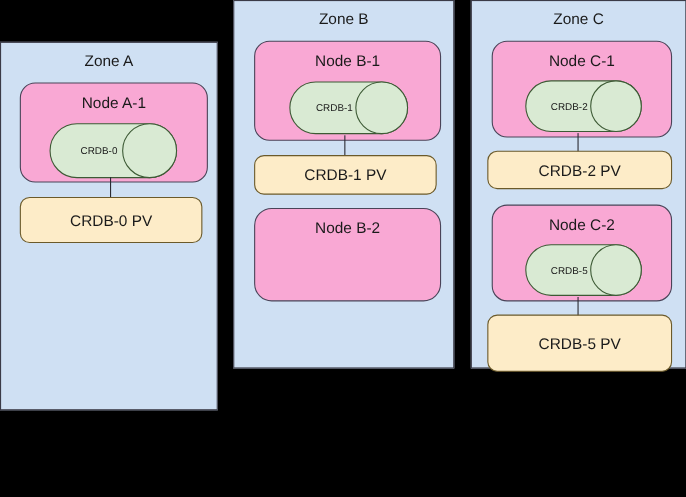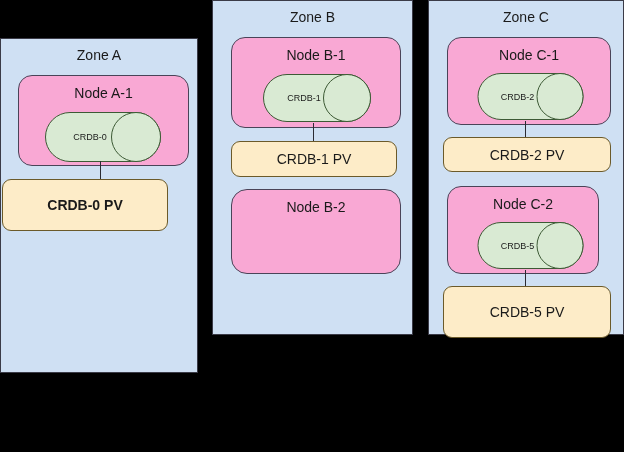--- a/index.html
+++ b/index.html
@@ -120,21 +120,21 @@
         <svg width="116" height="50" viewBox="0 0 116 50" aria-hidden="true">
           <path d="M 25,0.5 L 91,0.5 A 24.5,24.5 0 0 1 91,49.5 L 25,49.5 A 24.5,24.5 0 0 1 25,0.5 Z" fill="#d9ead3" stroke="#3d5a35" stroke-width="1"></path>
           <ellipse cx="91" cy="25" rx="24.5" ry="24.5" fill="#d9ead3" stroke="#3d5a35" stroke-width="1"></ellipse>
         </svg>
         <div class="cyl-label">CRDB-0</div>
       </div>
     </div>
 
     <div class="connector" style="left:99px; top:122px; height:21px;"></div>
 
-    <div class="pv" style="left:1px; top:140px; width:166px; height:52px;font-weight:bold;">CRDB-0 PV</div>
+    <div class="pv" style="left:17px; top:140px; width:166px; height:42px;">CRDB-0 PV</div>
   </div>
 
   <div class="zone" style="left:212px; top:0px; width:201px; height:335px;padding-left:20px;">
     <div class="zone-title">Zone B</div>
 
     <div class="node" style="left:18px; top:36px; width:170px; height:91px;">
       <div class="node-title">Node B-1</div>
 
       <div class="cylinder" style="left:31px; top:36px; width:108px; height:48px;">
         <svg width="108" height="48" viewBox="0 0 108 48" aria-hidden="true">
@@ -166,21 +166,21 @@
           <ellipse cx="82" cy="23.5" rx="23" ry="23" fill="#d9ead3" stroke="#3d5a35" stroke-width="1"></ellipse>
         </svg>
         <div class="cyl-label">CRDB-2</div>
       </div>
     </div>
 
     <div class="connector" style="left:96px; top:120px; height:18px;"></div>
 
     <div class="pv" style="left:14px; top:136px; width:168px; height:35px;">CRDB-2 PV</div>
 
-    <div class="node" style="left:18px; top:185px; width:152px; height:88px;">
+    <div class="node" style="left:18px; top:185px; width:164px; height:88px;">
       <div class="node-title">Node C-2</div>
 
       <div class="cylinder" style="left:30px; top:35px; width:105px; height:47px;">
         <svg width="105" height="47" viewBox="0 0 105 47" aria-hidden="true">
           <path d="M 23,0.5 L 82,0.5 A 23,23 0 0 1 82,46.5 L 23,46.5 A 23,23 0 0 1 23,0.5 Z" fill="#d9ead3" stroke="#3d5a35" stroke-width="1"></path>
           <ellipse cx="82" cy="23.5" rx="23" ry="23" fill="#d9ead3" stroke="#3d5a35" stroke-width="1"></ellipse>
         </svg>
         <div class="cyl-label">CRDB-5</div>
       </div>
     </div>

